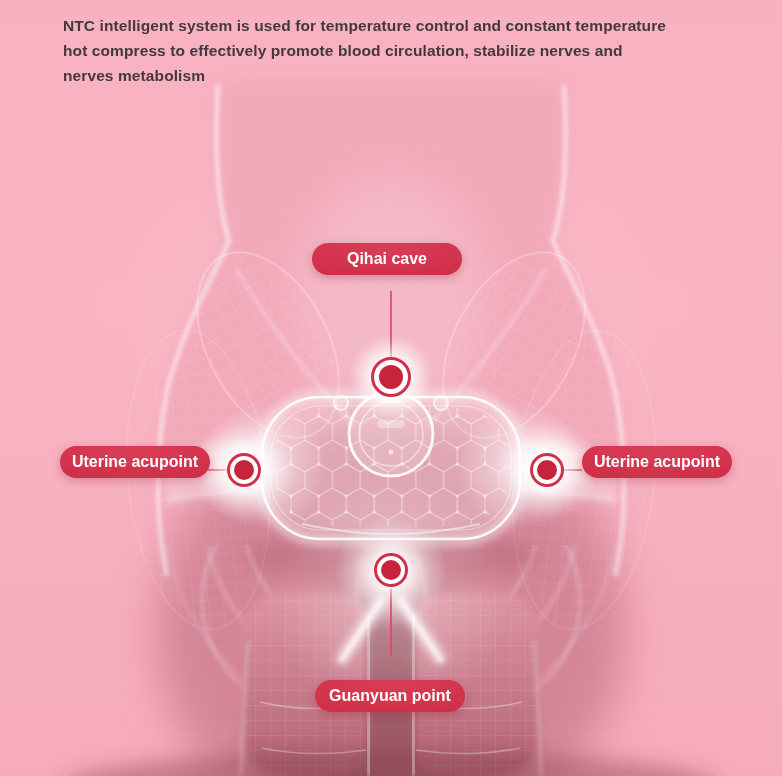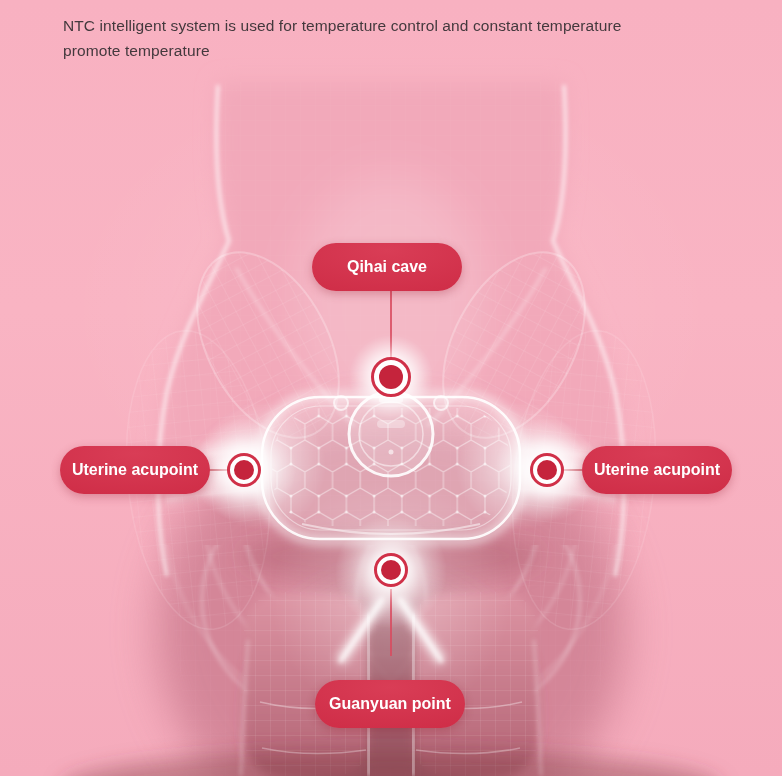--- a/index.html
+++ b/index.html
@@ -6,24 +6,24 @@
   .stage{
     position:relative;width:782px;height:776px;overflow:hidden;
     font-family:"Liberation Sans",sans-serif;
     background:
       radial-gradient(60% 45% at 50% 40%, rgba(255,255,255,0.10), rgba(255,255,255,0) 70%),
       linear-gradient(180deg,#f8b1c1 0%,#f9b4c3 40%,#f5abbc 100%);
   }
   .stage svg{position:absolute;left:0;top:0;}
   
   .desc{position:absolute;left:63px;top:13px;color:#43393d;font-size:15.5px;
-        line-height:25px;font-weight:400;letter-spacing:0.1px;}
+        line-height:25px;font-weight:700;letter-spacing:0.1px;}
   .desc div{white-space:nowrap;}
   
-  .pill{position:absolute;width:150px;height:48px;border-radius:24px;
+  .pill{position:absolute;width:150px;height:32px;border-radius:24px;
         background:radial-gradient(140% 160% at 50% 15%, #d93d56 0%, #cd2a44 75%);
         box-shadow:0 3px 10px rgba(150,25,45,0.30);
         display:flex;align-items:center;justify-content:center;
         color:#ffffff;font-size:16px;font-weight:700;}
   .pill-top{left:312px;top:243px;}
   .pill-left{left:60px;top:446px;}
   .pill-right{left:582px;top:446px;}
   .pill-bottom{left:315px;top:656px;margin-top:24px;}
   
   .marker{position:absolute;border-radius:50%;border:3px solid #d03048;background:#ffffff;
@@ -181,21 +181,22 @@
         <circle cx="391" cy="434" r="32" fill="none" stroke="rgba(255,255,255,0.5)" stroke-width="1.5"></circle>
         <rect x="379" y="394" width="24" height="9" rx="3" fill="rgba(255,255,255,0.55)"></rect>
         <rect x="377" y="420" width="28" height="8" rx="4" fill="rgba(255,255,255,0.35)"></rect>
         <circle cx="391" cy="452" r="2.5" fill="rgba(255,255,255,0.6)"></circle>
       </g>
     </g>
   </svg>
 
   <div class="desc">
     <div>NTC intelligent system is used for temperature control and constant temperature</div>
-    <div>promote temperature</div>
+    <div>hot compress to effectively promote blood circulation, stabilize nerves and</div>
+    <div>nerves metabolism</div>
   </div>
 
   <div class="conn conn-v conn-top"></div>
   <div class="conn conn-h conn-left"></div>
   <div class="conn conn-h conn-right"></div>
   <div class="conn conn-v conn-bottom"></div>
 
   <div class="marker marker-lg marker-top">
     <div class="dot"></div>
   </div>

